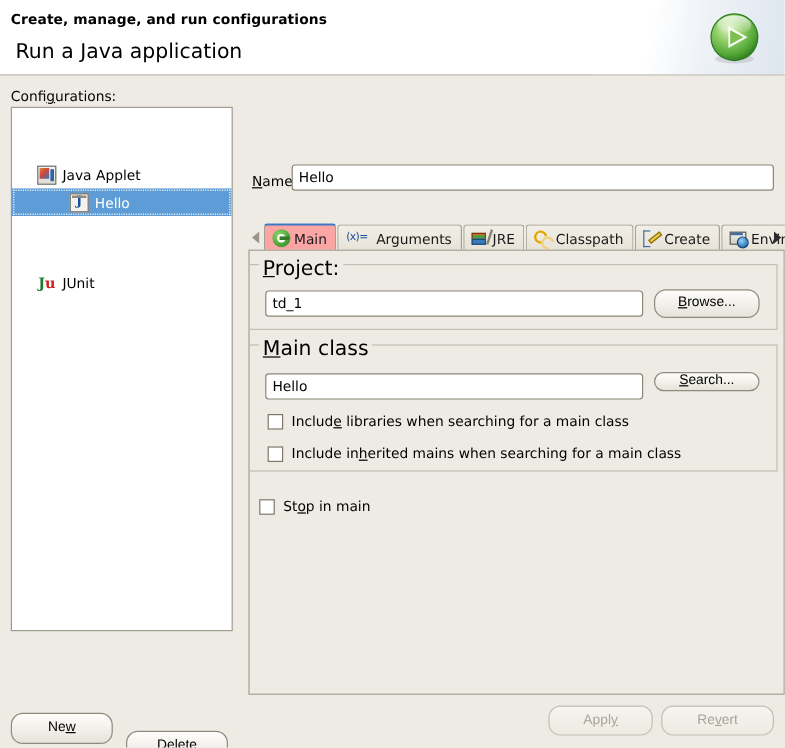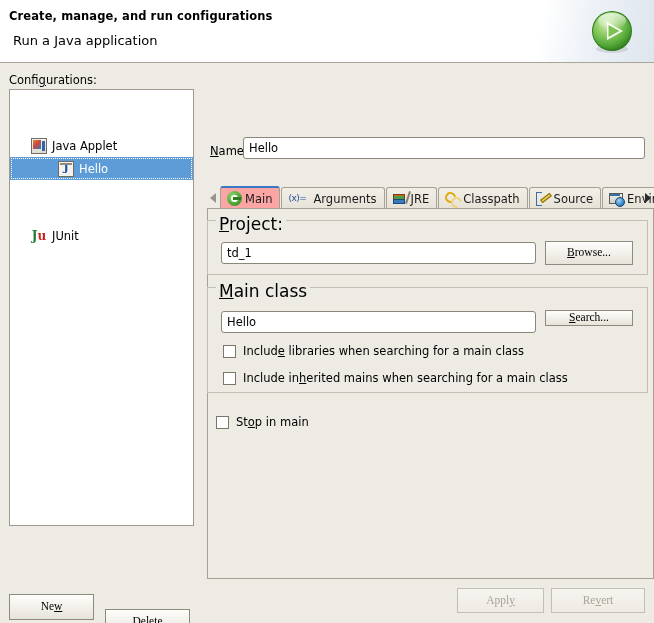--- a/index.html
+++ b/index.html
@@ -27,21 +27,21 @@
     position: absolute;
     left: 9px; top: 9px;
     font-size: 11.5px;
     font-weight: bold;
     color: #000;
     letter-spacing: 0.1px;
   }
   .header-sub {
     position: absolute;
     left: 13px; top: 33px;
-    font-size: 13px;
+    font-size: 17px;
     color: #000;
   }
   .header-graphic {
     position: absolute;
     right: 0; top: 0;
     width: 160px; height: 62px;
     background: linear-gradient(100deg, #ffffff 0%, #ffffff 30%, #eef2f7 58%, #dde5ee 100%);
   }
   .run-icon-wrap {
     position: absolute;
@@ -156,26 +156,26 @@
 
   .twisty-glyph {
     width: 0; height: 0;
     border-left: 4.5px solid transparent;
     border-right: 4.5px solid transparent;
     border-top: 6px solid #555048;
   }
 
   
   .btn {
-    font-family: Liberation Serif, serif;
+    font-family: Liberation Sans, sans-serif;
     font-size: 11.5px;
     color: #000;
     background: linear-gradient(#fdfdfb 0%, #f2f0ea 52%, #e6e3da 100%);
     border: 1px solid #8e8a7e;
-    border-radius: 0;
+    border-radius: 10px;
     text-align: center;
     line-height: 1;
     display: inline-flex;
     align-items: center;
     justify-content: center;
     cursor: default;
     padding: 0;
   }
   .btn u { text-decoration: underline; }
   .btn.disabled {
@@ -545,21 +545,21 @@
             <span class="pen"></span>
           </span>
         <span>JRE</span>
       </div>
       <div class="tab">
         <span class="tab-ico ico-cp"></span>
         <span>Classpath</span>
       </div>
       <div class="tab">
         <span class="tab-ico ico-src"></span>
-        <span>Source</span>
+        <span>Create</span>
       </div>
       <div class="tab">
         <span class="tab-ico ico-env">
             <span class="bar"></span>
           </span>
         <span>Environment</span>
       </div>
     </div>
 
     <div class="tab-scroll right">

